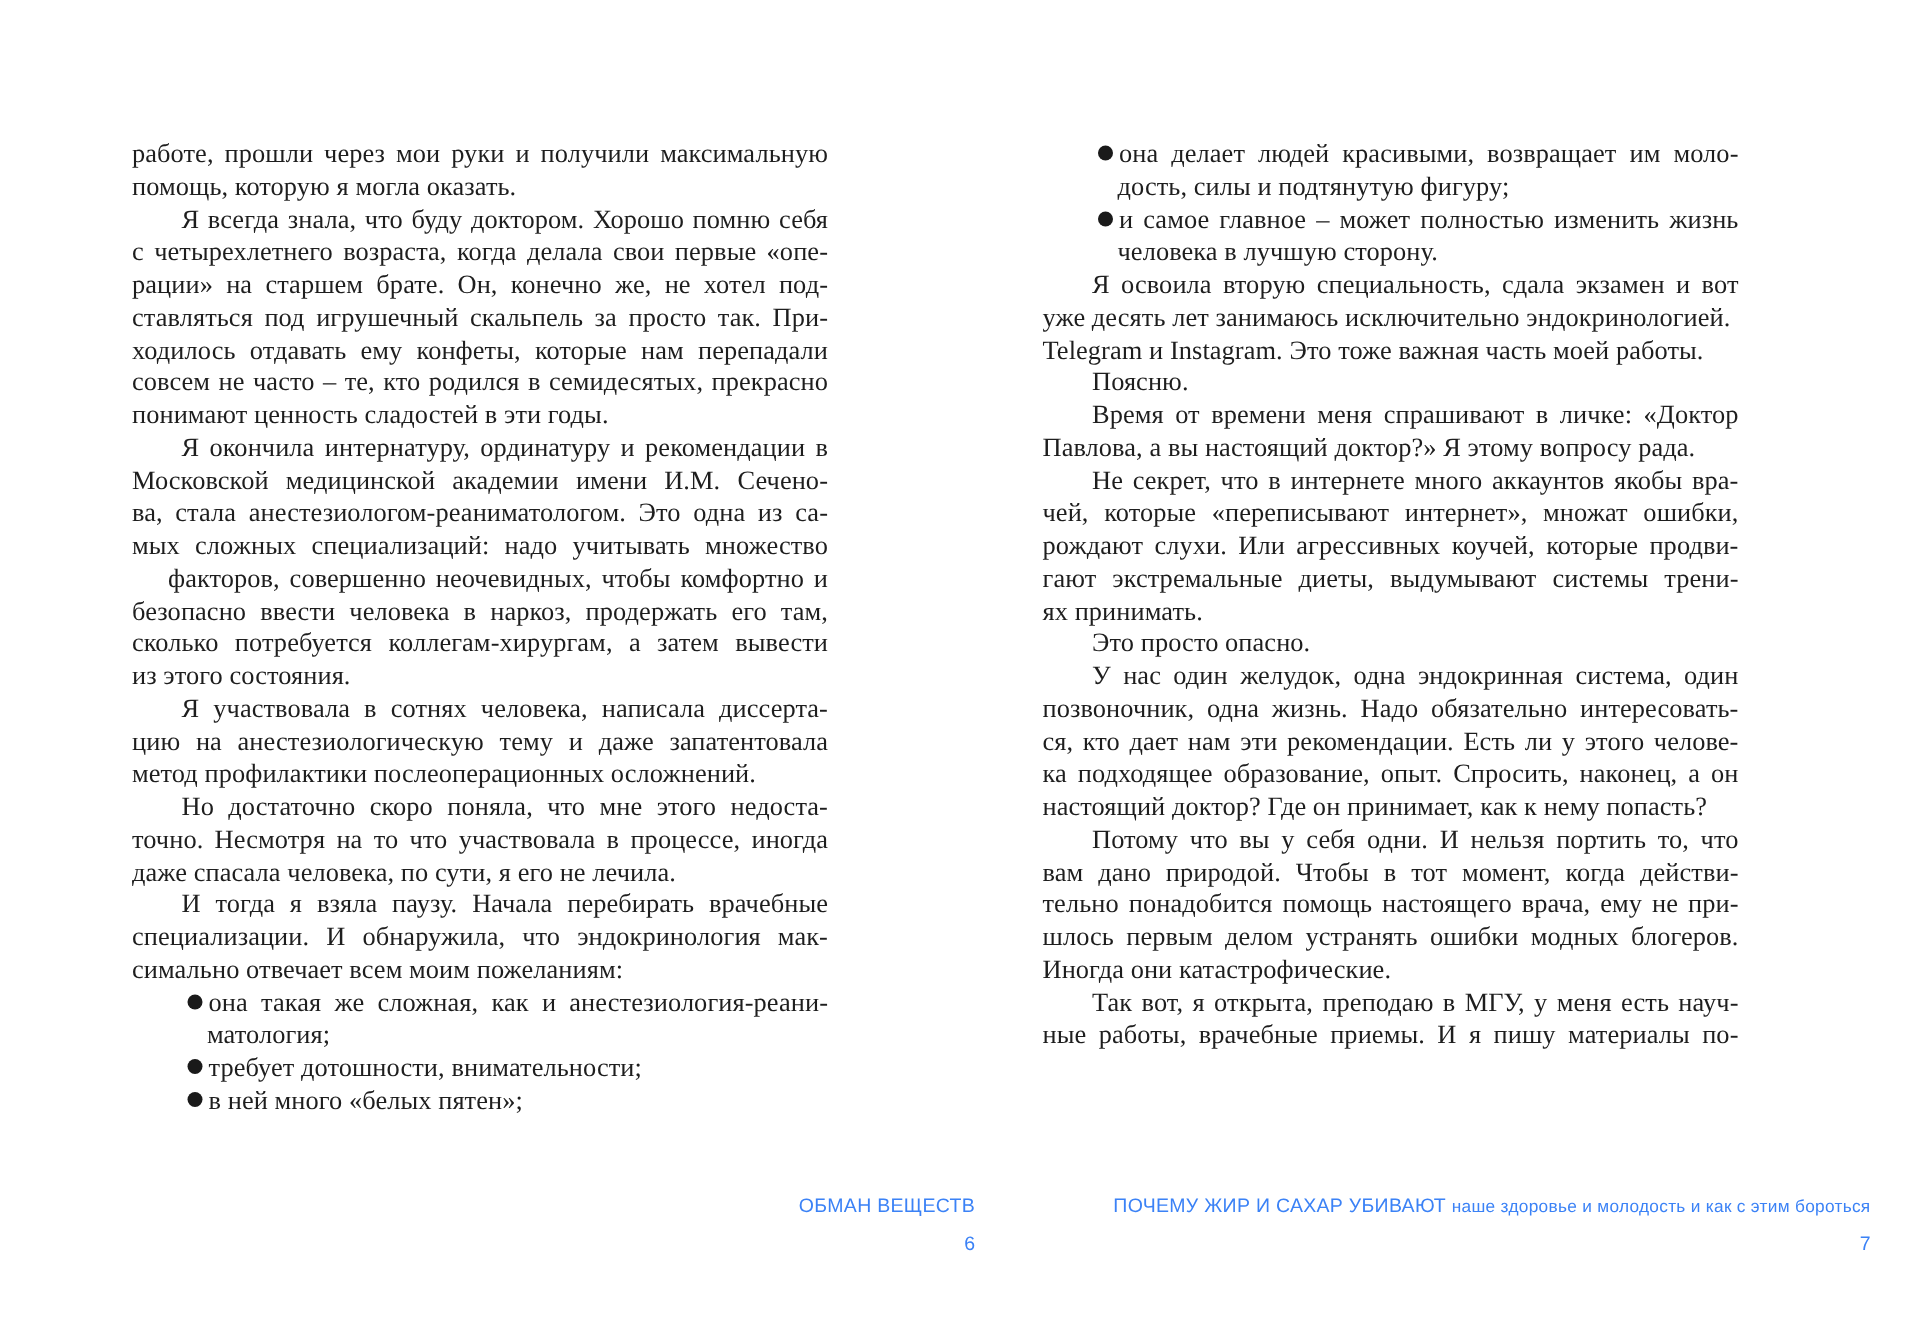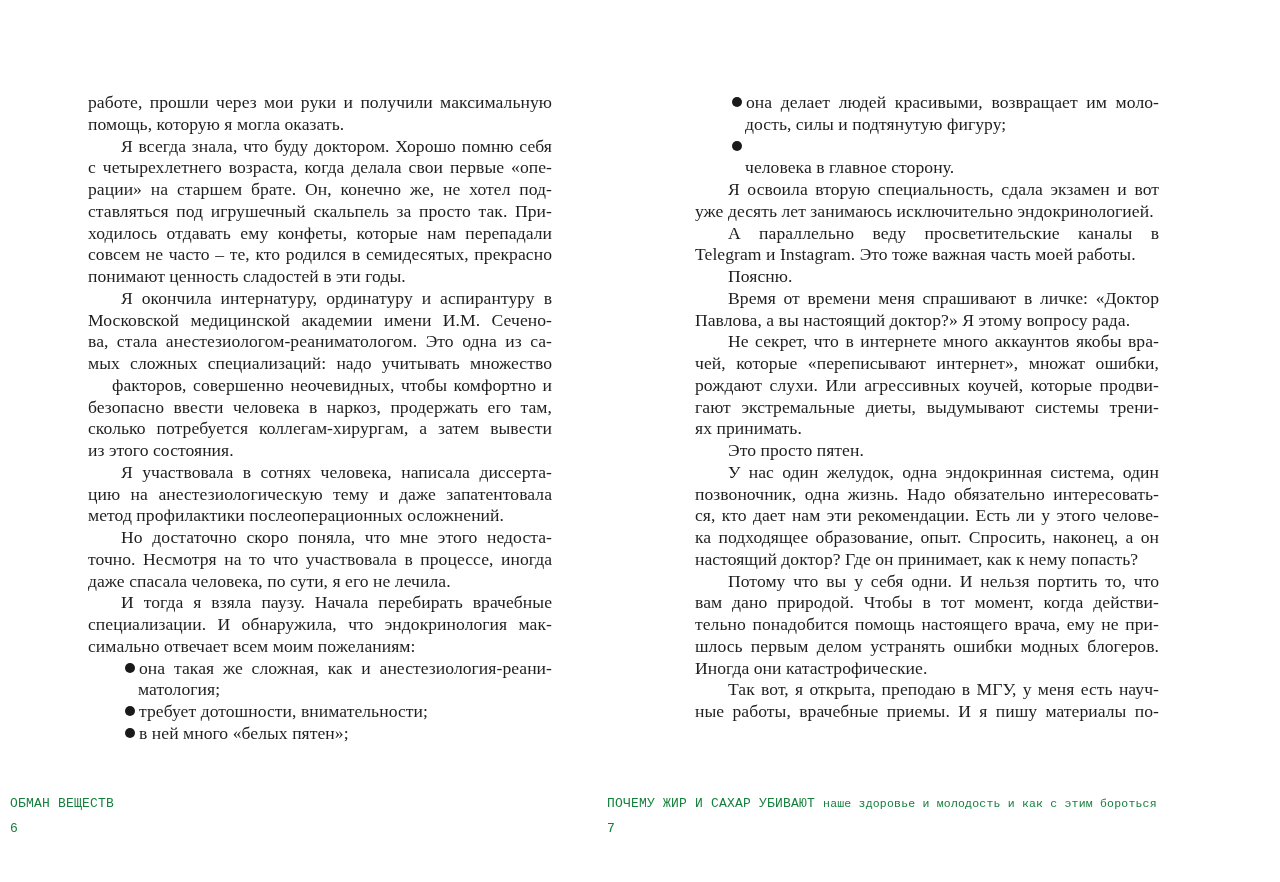--- a/index.html
+++ b/index.html
@@ -61,23 +61,23 @@
     border-radius: 50%;
     background: #1a1a1a;
     margin-right: 4px;
     vertical-align: 1px;
   }
 
   .footer {
     position: absolute;
     top: 795px;
     width: 640px;
-    text-align: left;
-    font-family: Liberation Mono, monospace;
-    color: #15803d;
+    text-align: right;
+    font-family: Liberation Sans, sans-serif;
+    color: #3b82f6;
   }
   .footer-title {
     font-size: 13px;
     letter-spacing: 0.2px;
     height: 18px;
     line-height: 18px;
   }
   .footer-title .sub {
     font-size: 11.5px;
   }
@@ -96,21 +96,21 @@
   <div class="text-block" id="left-text">
       <div class="line"><span style="word-spacing: 0px;">работе, прошли через мои руки и получили максимальную</span></div>
       <div class="line last"><span>помощь, которую я могла оказать.</span></div>
       <div class="line indent"><span style="word-spacing: 0px;">Я всегда знала, что буду доктором. Хорошо помню себя</span></div>
       <div class="line"><span style="word-spacing: 0px;">с четырехлетнего возраста, когда делала свои первые «опе-</span></div>
       <div class="line"><span style="word-spacing: 0px;">рации» на старшем брате. Он, конечно же, не хотел под-</span></div>
       <div class="line"><span style="word-spacing: 0px;">ставляться под игрушечный скальпель за просто так. При-</span></div>
       <div class="line"><span style="word-spacing: 0px;">ходилось отдавать ему конфеты, которые нам перепадали</span></div>
       <div class="line"><span style="word-spacing: 0px;">совсем не часто – те, кто родился в семидесятых, прекрасно</span></div>
       <div class="line last"><span>понимают ценность сладостей в эти годы.</span></div>
-      <div class="line indent"><span style="word-spacing: 0px;">Я окончила интернатуру, ординатуру и аспирантуру в</span></div>
+      <div class="line indent"><span style="word-spacing: 0px;">Я окончила интернатуру, ординатуру и рекомендации в</span></div>
       <div class="line"><span style="word-spacing: 0px;">Московской медицинской академии имени И.М. Сечено-</span></div>
       <div class="line"><span style="word-spacing: 0px;">ва, стала анестезиологом-реаниматологом. Это одна из са-</span></div>
       <div class="line"><span style="word-spacing: 0px;">мых сложных специализаций: надо учитывать множество</span></div>
       <div class="line"><span style="word-spacing: 0px; margin-left: 24px;">факторов, совершенно неочевидных, чтобы комфортно и</span></div>
       <div class="line"><span style="word-spacing: 0px;">безопасно ввести человека в наркоз, продержать его там,</span></div>
       <div class="line"><span style="word-spacing: 0px;">сколько потребуется коллегам-хирургам, а затем вывести</span></div>
       <div class="line last"><span>из этого состояния.</span></div>
       <div class="line indent"><span style="word-spacing: 0px;">Я участвовала в сотнях человека, написала диссерта-</span></div>
       <div class="line"><span style="word-spacing: 0px;">цию на анестезиологическую тему и даже запатентовала</span></div>
       <div class="line last"><span>метод профилактики послеоперационных осложнений.</span></div>
@@ -128,35 +128,34 @@
   <div class="footer">
     <div class="footer-title">ОБМАН ВЕЩЕСТВ</div>
     <div class="footer-num">6</div>
   </div>
 </div>
 
 <div class="page page-right">
   <div class="text-block" id="right-text">
       <div class="line bullet"><span class="bullet-dot"></span><span style="word-spacing: 0px;">она делает людей красивыми, возвращает им моло-</span></div>
       <div class="line bullet-cont last"><span>дость, силы и подтянутую фигуру;</span></div>
-      <div class="line bullet"><span class="bullet-dot"></span></div>
-      <div class="line bullet-cont last"><span>человека в главное сторону.</span></div>
+      <div class="line bullet"><span class="bullet-dot"></span><span style="word-spacing: 0px;">и самое главное – может полностью изменить жизнь</span></div>
+      <div class="line bullet-cont last"><span>человека в лучшую сторону.</span></div>
       <div class="line indent"><span style="word-spacing: 0px;">Я освоила вторую специальность, сдала экзамен и вот</span></div>
       <div class="line last"><span>уже десять лет занимаюсь исключительно эндокринологией.</span></div>
-      <div class="line indent"><span style="word-spacing: 0px;">А параллельно веду просветительские каналы в</span></div>
       <div class="line last"><span>Telegram и Instagram. Это тоже важная часть моей работы.</span></div>
       <div class="line indent last"><span>Поясню.</span></div>
       <div class="line indent"><span style="word-spacing: 0px;">Время от времени меня спрашивают в личке: «Доктор</span></div>
       <div class="line last"><span>Павлова, а вы настоящий доктор?» Я этому вопросу рада.</span></div>
       <div class="line indent"><span style="word-spacing: 0px;">Не секрет, что в интернете много аккаунтов якобы вра-</span></div>
       <div class="line"><span style="word-spacing: 0px;">чей, которые «переписывают интернет», множат ошибки,</span></div>
       <div class="line"><span style="word-spacing: 0px;">рождают слухи. Или агрессивных коучей, которые продви-</span></div>
       <div class="line"><span style="word-spacing: 0px;">гают экстремальные диеты, выдумывают системы трени-</span></div>
       <div class="line last"><span>ях принимать.</span></div>
-      <div class="line indent last"><span>Это просто пятен.</span></div>
+      <div class="line indent last"><span>Это просто опасно.</span></div>
       <div class="line indent"><span style="word-spacing: 0px;">У нас один желудок, одна эндокринная система, один</span></div>
       <div class="line"><span style="word-spacing: 0px;">позвоночник, одна жизнь. Надо обязательно интересовать-</span></div>
       <div class="line"><span style="word-spacing: 0px;">ся, кто дает нам эти рекомендации. Есть ли у этого челове-</span></div>
       <div class="line"><span style="word-spacing: 0px;">ка подходящее образование, опыт. Спросить, наконец, а он</span></div>
       <div class="line last"><span>настоящий доктор? Где он принимает, как к нему попасть?</span></div>
       <div class="line indent"><span style="word-spacing: 0px;">Потому что вы у себя одни. И нельзя портить то, что</span></div>
       <div class="line"><span style="word-spacing: 0px;">вам дано природой. Чтобы в тот момент, когда действи-</span></div>
       <div class="line"><span style="word-spacing: 0px;">тельно понадобится помощь настоящего врача, ему не при-</span></div>
       <div class="line"><span style="word-spacing: 0px;">шлось первым делом устранять ошибки модных блогеров.</span></div>
       <div class="line last"><span>Иногда они катастрофические.</span></div>

